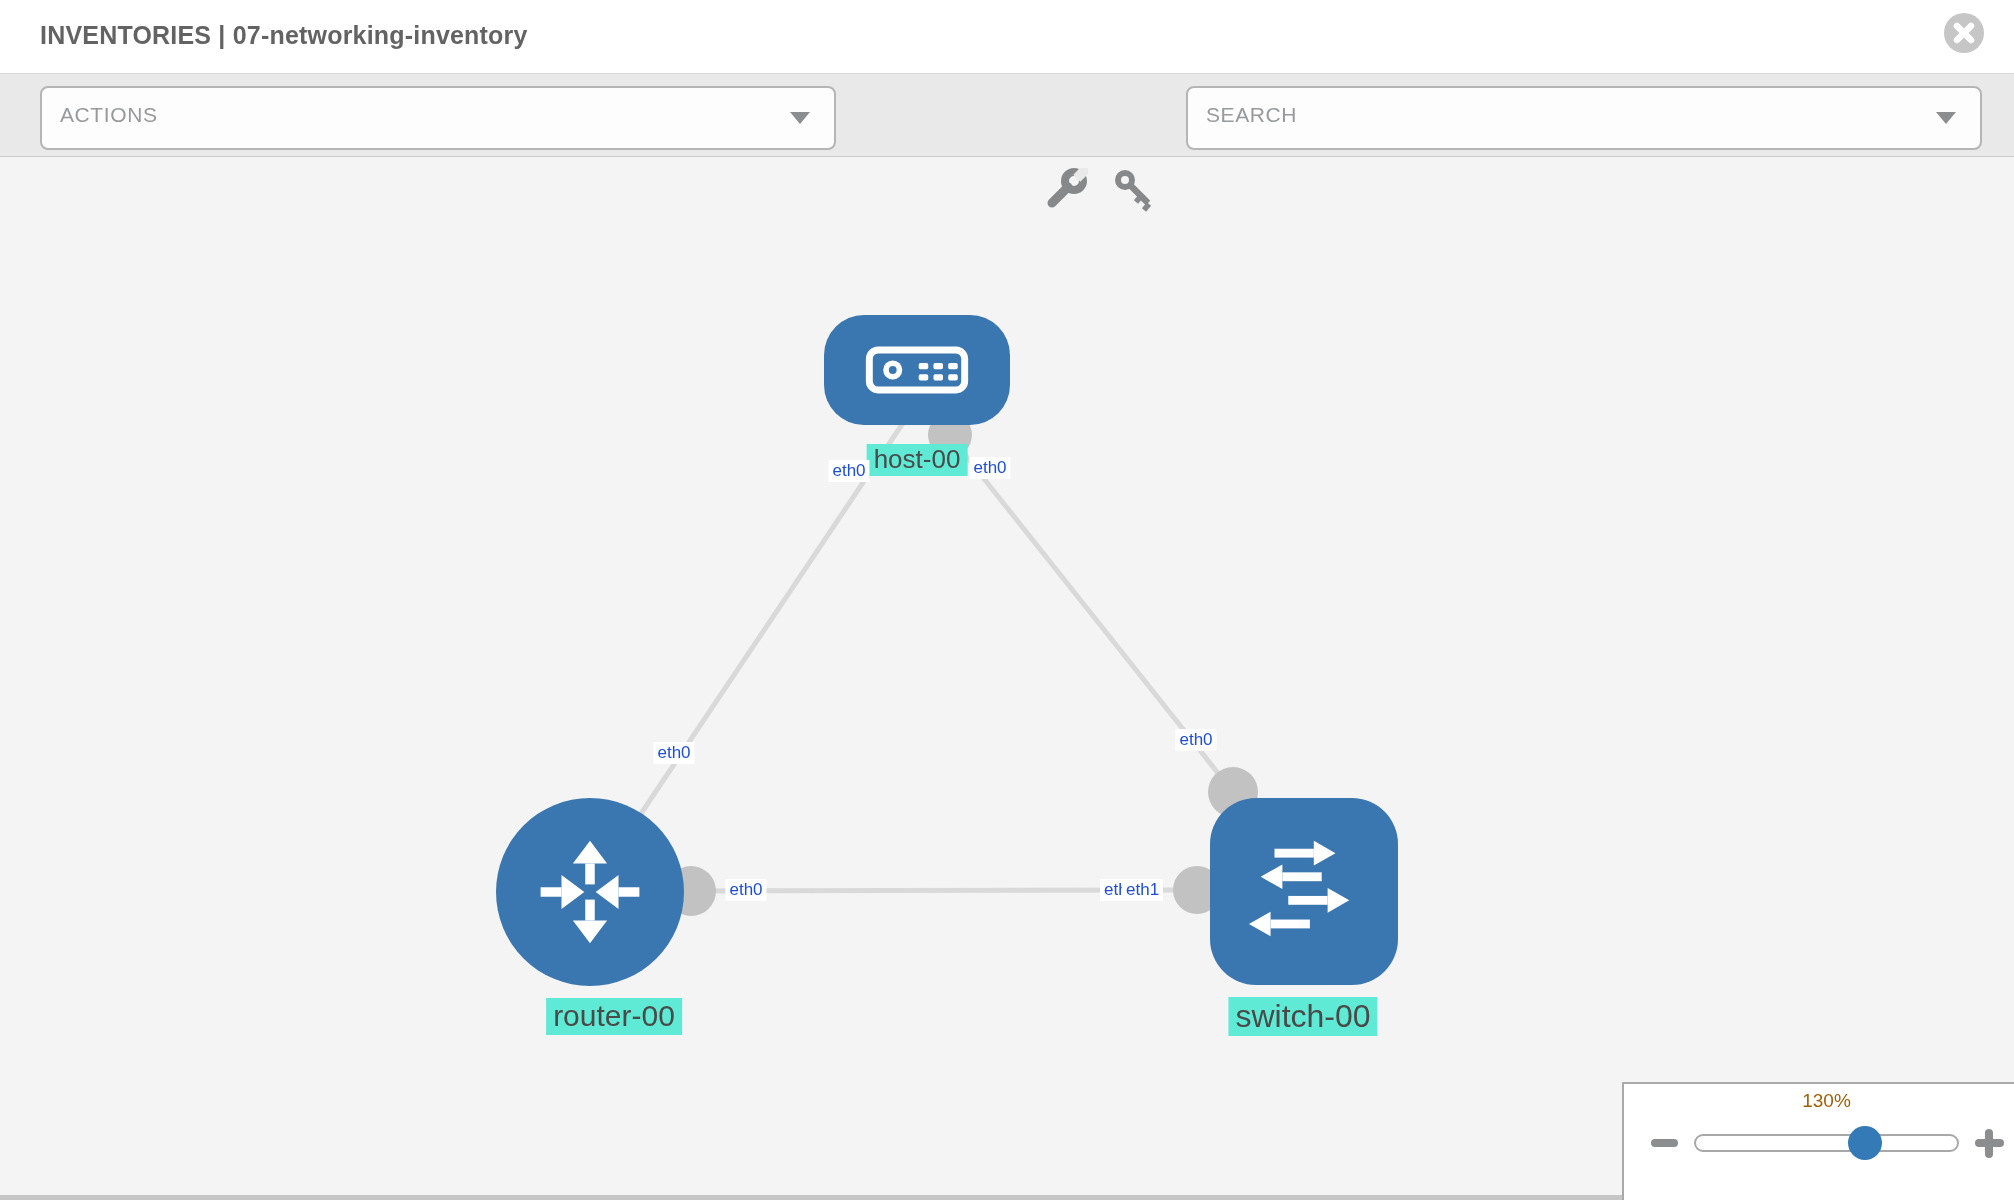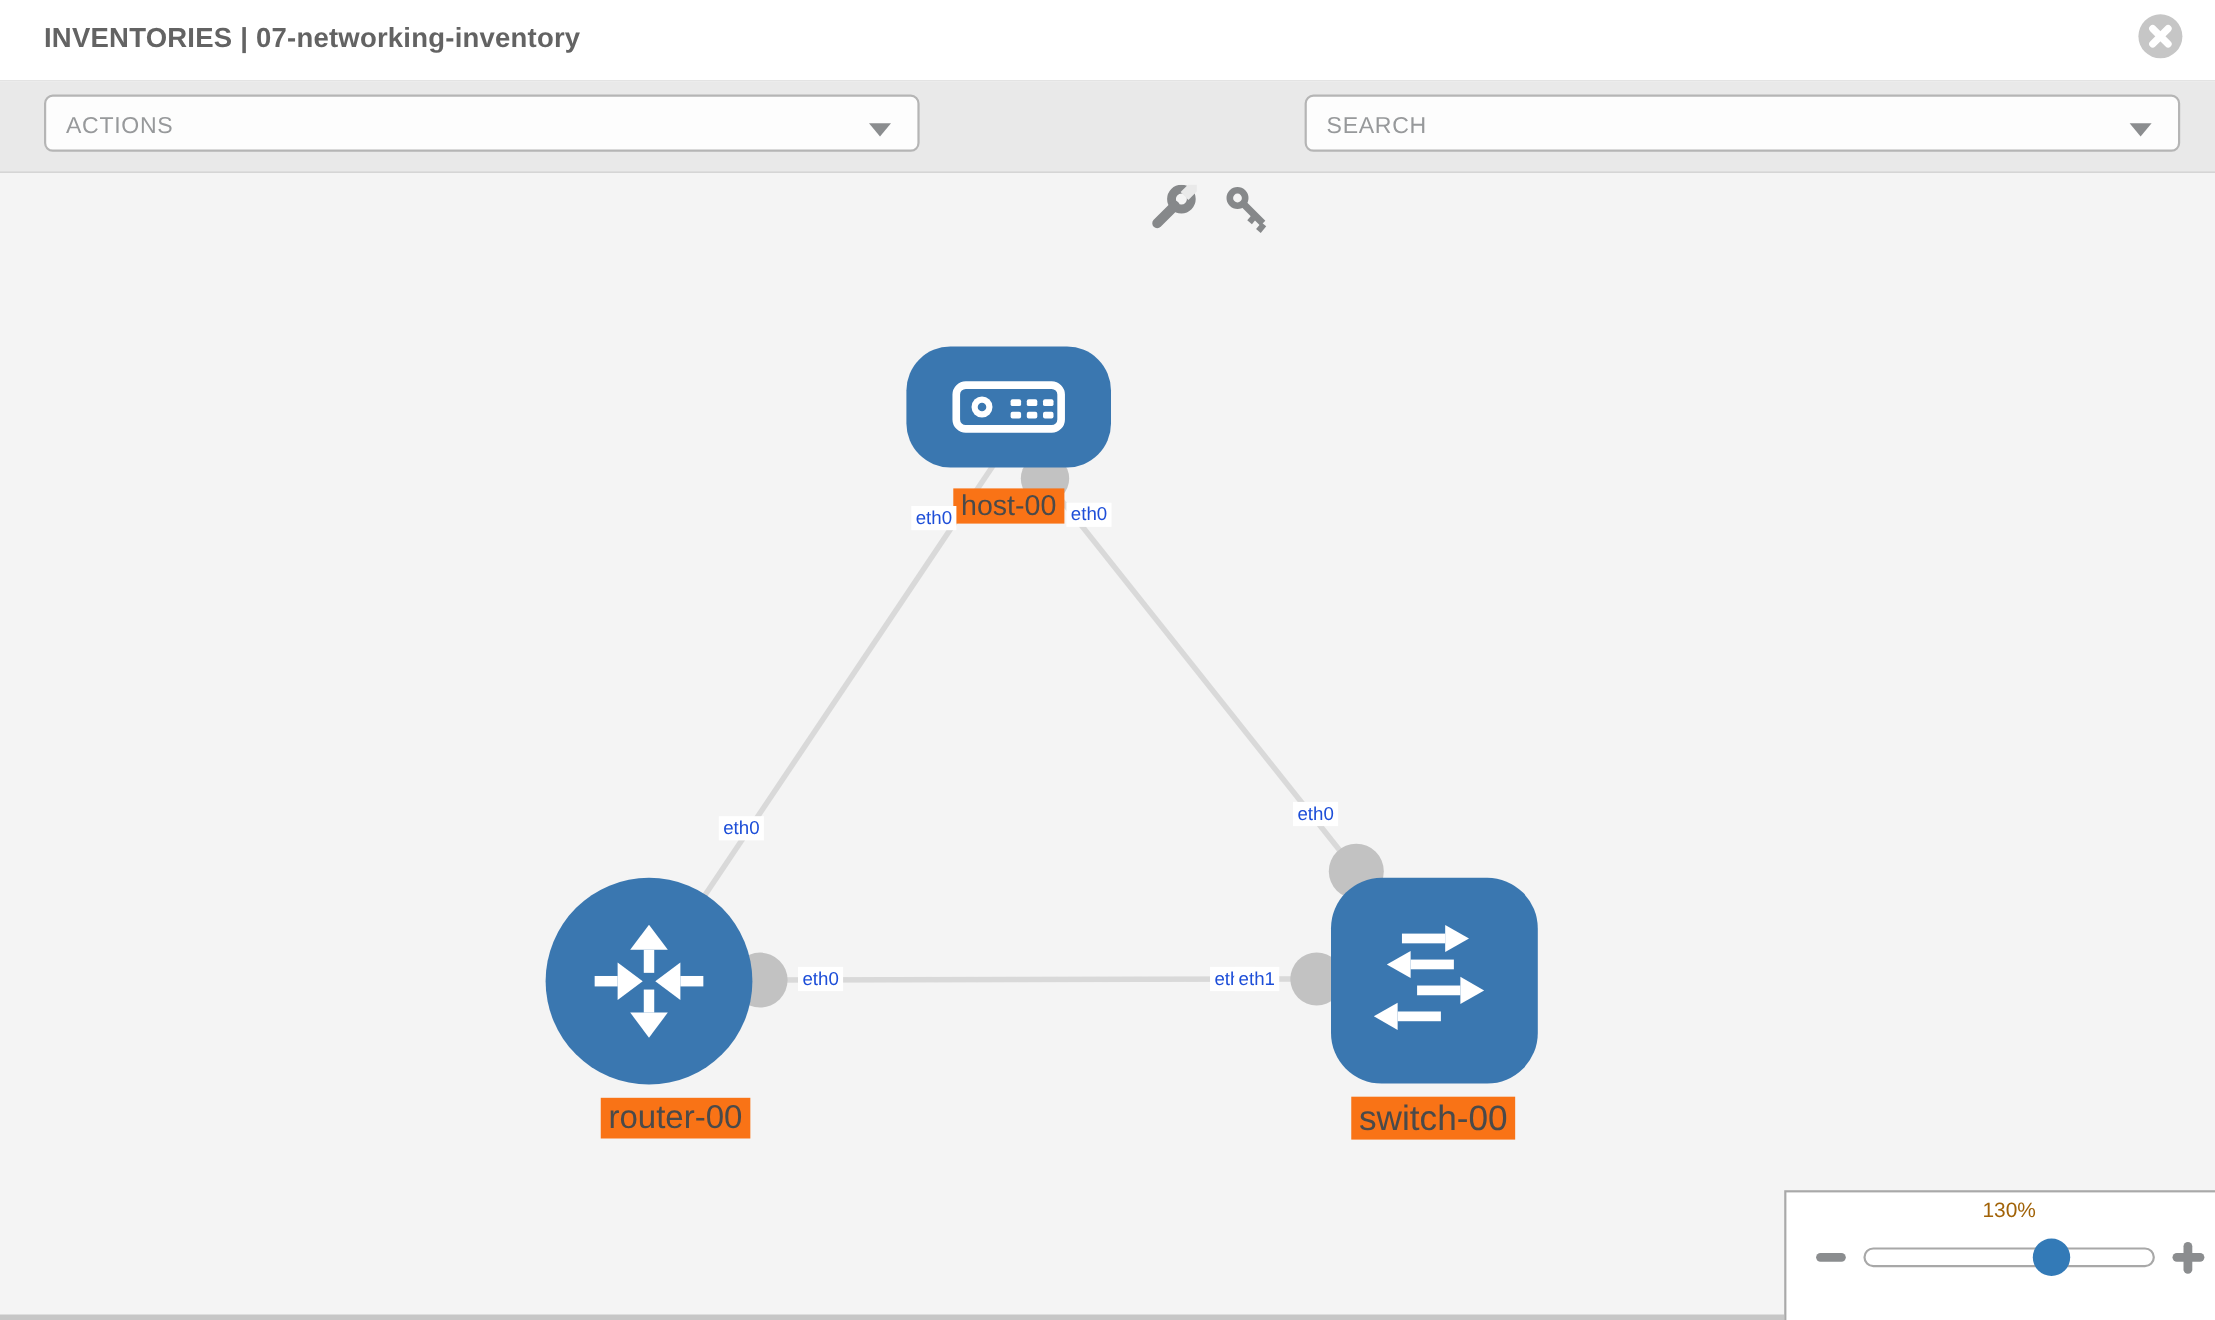--- a/index.html
+++ b/index.html
@@ -10,42 +10,42 @@
   }
   
   #header { position:absolute; top:0; left:0; right:0; height:73px; background:#fff;
             border-bottom:1px solid #d8d8d8; z-index:10; }
   #page-title { position:absolute; left:40px; top:21px; font-size:25px; font-weight:bold;
                 color:#636363; letter-spacing:0.2px; white-space:nowrap; }
   #close-btn { position:absolute; right:28px; top:11px; width:44px; height:44px; cursor:pointer; }
   
   #toolbar { position:absolute; top:74px; left:0; right:0; height:83px; background:#e9e9e9;
              border-bottom:1px solid #cbcbcb; box-sizing:border-box; z-index:10; }
-  .dropdown { position:absolute; top:12px; height:52px; background:#fdfdfd;
+  .dropdown { position:absolute; top:12px; height:64px; background:#fdfdfd;
               border:2px solid #b5b5b5; border-radius:8px; box-sizing:border-box; cursor:pointer; }
   #actions-dd { left:40px; width:796px; }
   #search-dd  { left:1186px; width:796px; }
   .dd-label { position:absolute; left:18px; top:15px; font-size:21px; color:#97999b;
               letter-spacing:0.6px; }
   .caret { position:absolute; right:24px; top:24px; width:0; height:0;
            border-left:10px solid transparent; border-right:10px solid transparent;
            border-top:12px solid #8b8d8f; }
   .tool-icon { position:absolute; top:94px; width:44px; height:44px; cursor:pointer; }
   #wrench-btn { left:1044px; }
   #key-btn    { left:1112px; }
   
   #canvas { position:absolute; top:157px; left:0; right:0; bottom:0; background:#f4f4f4; }
   #bottom-edge { position:absolute; left:0; top:1195px; width:1622px; height:5px; background:#c6c6c6; }
   #diagram { position:absolute; top:0; left:0; width:2014px; height:1200px; }
   #edge-svg { position:absolute; top:0; left:0; }
   .port { position:absolute; border-radius:50%; background:#c2c2c2; }
   .node { position:absolute; display:flex; align-items:center; justify-content:center;
           cursor:pointer; }
   .node.circle { border-radius:50%; }
-  .node-label { position:absolute; transform:translateX(-50%); background:#f97316; color:#4a4a4a;
+  .node-label { position:absolute; transform:translateX(-50%); background:#5eead4; color:#4a4a4a;
                 padding:1px 7px; white-space:nowrap; line-height:1.15; }
   .if-label { position:absolute; background:#fff; color:#1d4ed8; font-size:17px;
               padding:1px 4px; white-space:nowrap; line-height:1.15; }
   .if-label.center { transform:translateX(-50%); }
   
   #zoom-panel { position:absolute; left:1622px; top:1082px; width:400px; height:130px;
                 background:#fff; border:2px solid #a9a9a9; box-sizing:border-box; z-index:20; }
   #zoom-level { position:absolute; left:70px; top:6px; width:265px; text-align:center;
                 font-size:19px; color:#a16207; }
   #zoom-minus { position:absolute; left:27px; top:55px; width:27px; height:8px; cursor:pointer; }

